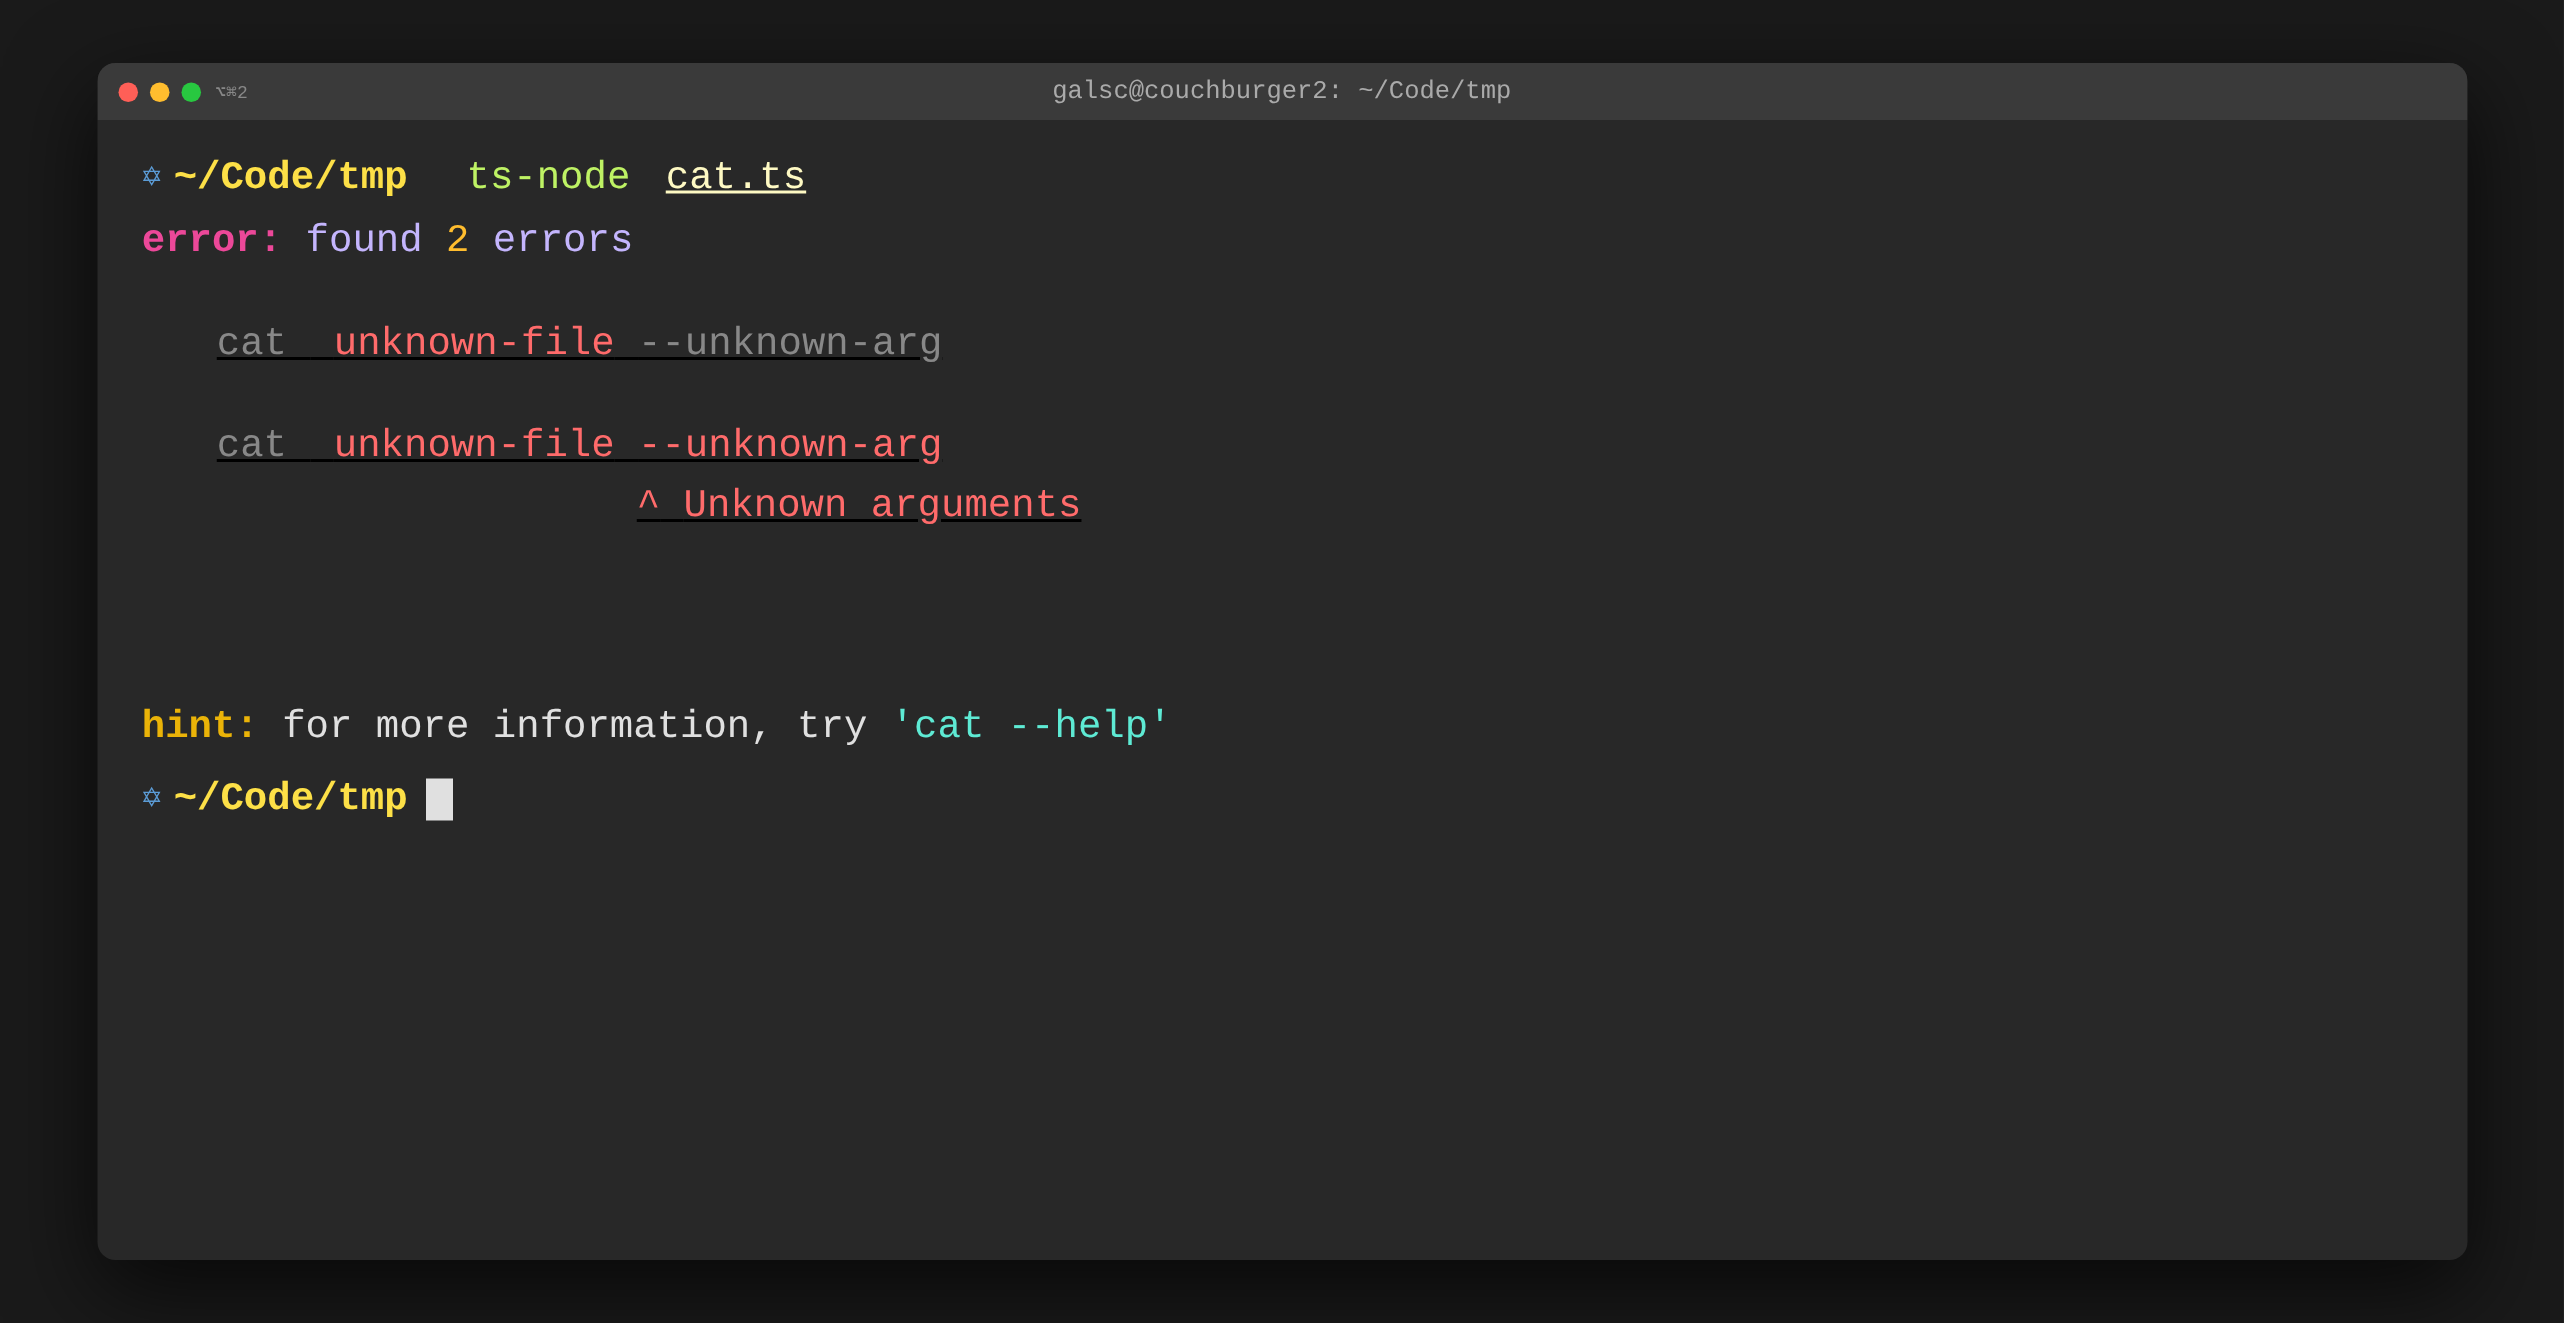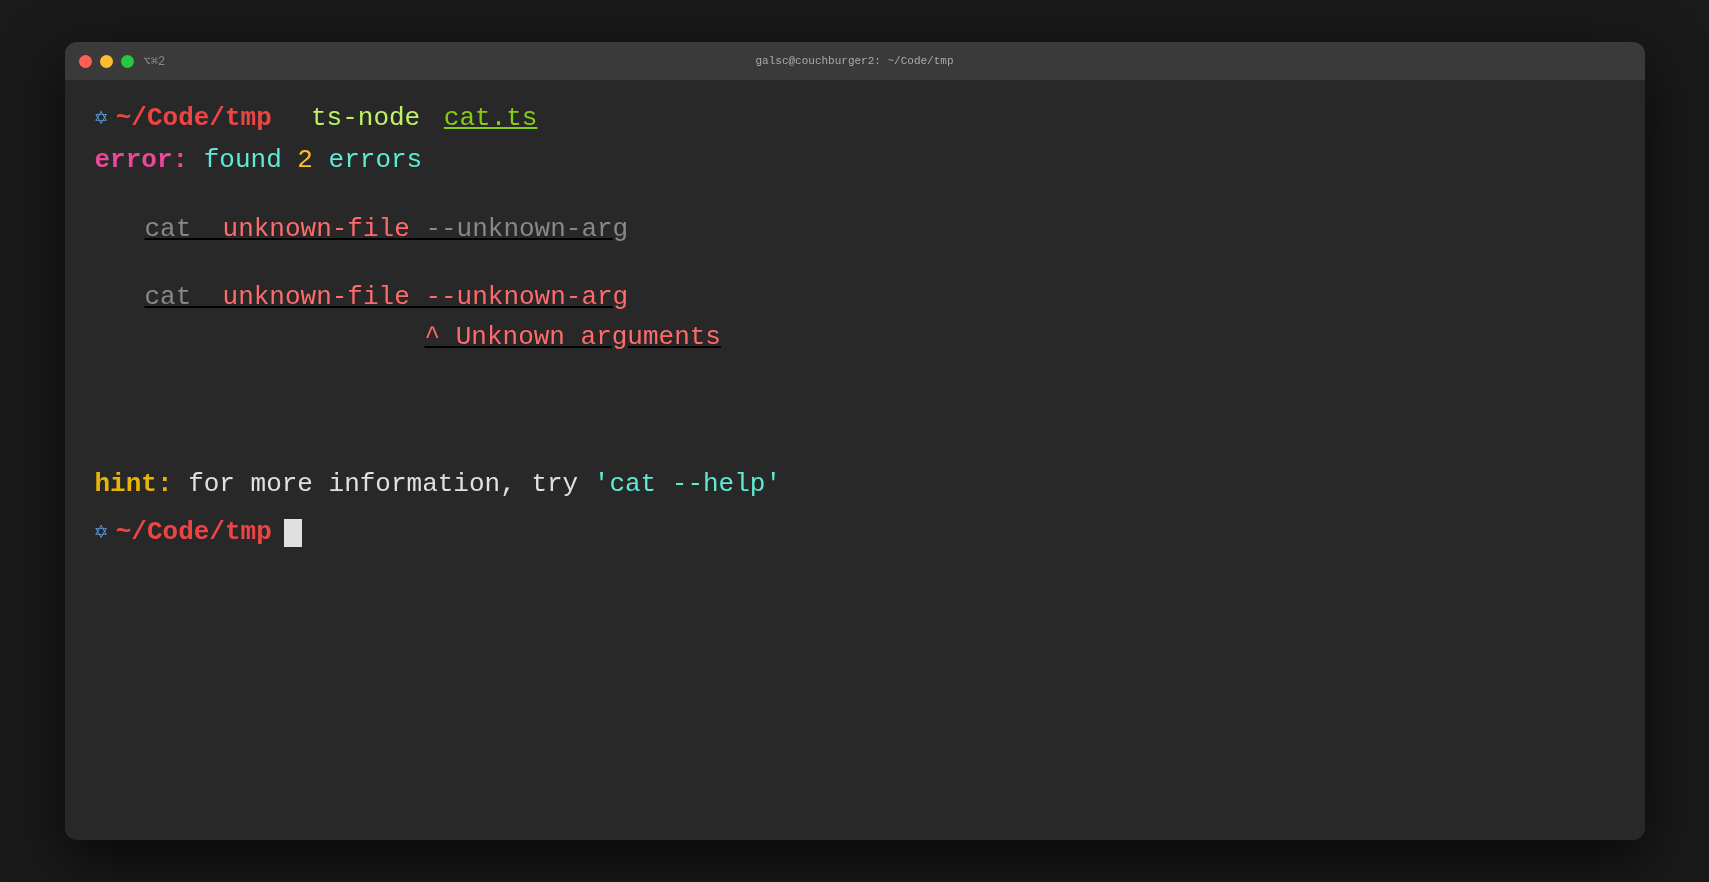--- a/index.html
+++ b/index.html
@@ -62,21 +62,21 @@
       color: #888;
       font-size: 12px;
       margin-left: 10px;
     }
 
     .title-bar-title {
       position: absolute;
       left: 50%;
       transform: translateX(-50%);
       color: #aaa;
-      font-size: 11px;
+      font-size: 17px;
     }
 
     .terminal-body {
       padding: 20px 30px 40px 30px;
       min-height: 760px;
       font-size: 26px;
       line-height: 1.45;
     }
 
     .prompt-line {
@@ -85,45 +85,45 @@
       gap: 8px;
       margin-bottom: 4px;
     }
 
     .star-icon {
       color: #5b9bd5;
       font-size: 22px;
     }
 
     .prompt-dir {
-      color: #ef4444;
+      color: #fde047;
       font-weight: bold;
     }
 
     .cmd-text {
       color: #bef264;
       font-weight: normal;
     }
 
     .cmd-underline {
-      color: #84cc16;
+      color: #fef9c3;
       text-decoration: underline;
     }
 
     .error-line {
       margin-bottom: 2px;
     }
 
     .error-label {
       color: #ec4899;
       font-weight: bold;
     }
 
     .error-text {
-      color: #5eead4;
+      color: #c4b5fd;
     }
 
     .error-number {
       color: #ffbd2e;
     }
 
     .spacer {
       height: 30px;
     }
 

